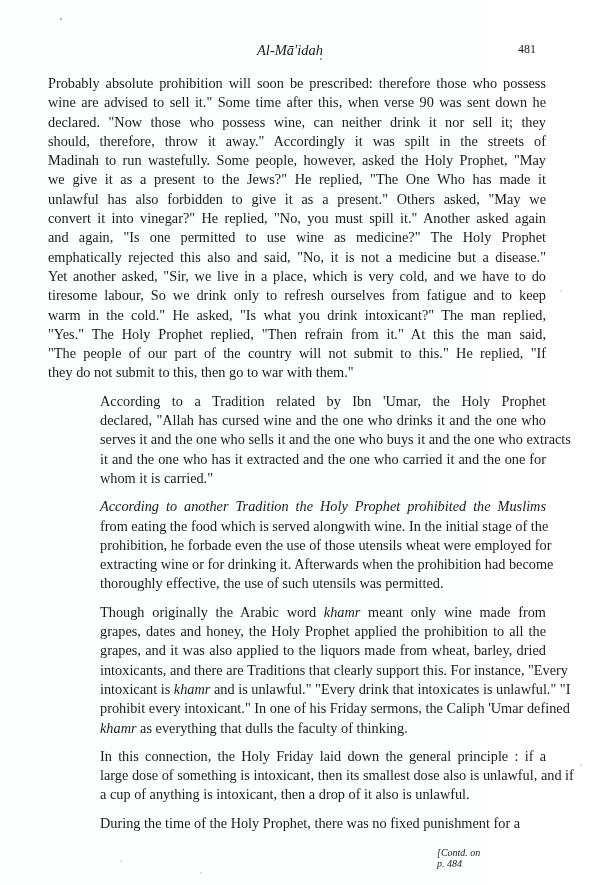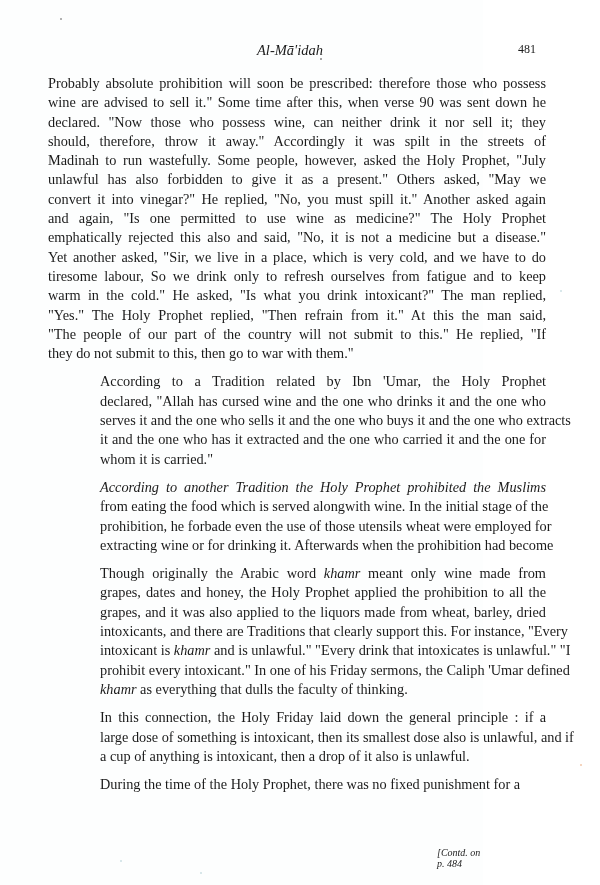--- a/index.html
+++ b/index.html
@@ -46,21 +46,22 @@
     <span class="running-title">Al-Mā'idah</span>
     <span class="page-number">481</span>
   </div>
 
   <div class="body-text" id="body-text">
       <p class="para">
         <span class="line">Probably absolute prohibition will soon be prescribed: therefore those who possess</span>
         <span class="line">wine are advised to sell it." Some time after this, when verse 90 was sent down he</span>
         <span class="line">declared. "Now those who possess wine, can neither drink it nor sell it; they</span>
         <span class="line">should, therefore, throw it away." Accordingly it was spilt in the streets of</span>
-        <span class="line">Madinah to run wastefully. Some people, however, asked the Holy Prophet, "July</span>
+        <span class="line">Madinah to run wastefully. Some people, however, asked the Holy Prophet, "May</span>
+        <span class="line">we give it as a present to the Jews?" He replied, "The One Who has made it</span>
         <span class="line">unlawful has also forbidden to give it as a present." Others asked, "May we</span>
         <span class="line">convert it into vinegar?" He replied, "No, you must spill it." Another asked again</span>
         <span class="line">and again, "Is one permitted to use wine as medicine?" The Holy Prophet</span>
         <span class="line">emphatically rejected this also and said, "No, it is not a medicine but a disease."</span>
         <span class="line">Yet another asked, "Sir, we live in a place, which is very cold, and we have to do</span>
         <span class="line">tiresome labour, So we drink only to refresh ourselves from fatigue and to keep</span>
         <span class="line">warm in the cold." He asked, "Is what you drink intoxicant?" The man replied,</span>
         <span class="line">"Yes." The Holy Prophet replied, "Then refrain from it." At this the man said,</span>
         <span class="line">"The people of our part of the country will not submit to this." He replied, "If</span>
         <span class="line last">they do not submit to this, then go to war with them."</span>
@@ -70,20 +71,21 @@
         <span class="line">declared, "Allah has cursed wine and the one who drinks it and the one who</span>
         <span class="line">serves it and the one who sells it and the one who buys it and the one who extracts</span>
         <span class="line">it and the one who has it extracted and the one who carried it and the one for</span>
         <span class="line last">whom it is carried."</span>
       </p>
       <p class="para indent">
         <span class="line" style="text-indent: 52px; font-style: italic;">According to another Tradition the Holy Prophet prohibited the Muslims</span>
         <span class="line">from eating the food which is served alongwith wine. In the initial stage of the</span>
         <span class="line">prohibition, he forbade even the use of those utensils wheat were employed for</span>
         <span class="line">extracting wine or for drinking it. Afterwards when the prohibition had become</span>
+        <span class="line last">thoroughly effective, the use of such utensils was permitted.</span>
       </p>
       <p class="para indent">
         <span class="line" style="text-indent: 52px;">Though originally the Arabic word <em>khamr</em> meant only wine made from</span>
         <span class="line">grapes, dates and honey, the Holy Prophet applied the prohibition to all the</span>
         <span class="line">grapes, and it was also applied to the liquors made from wheat, barley, dried</span>
         <span class="line">intoxicants, and there are Traditions that clearly support this. For instance, "Every</span>
         <span class="line">intoxicant is <em>khamr</em> and is unlawful." "Every drink that intoxicates is unlawful." "I</span>
         <span class="line">prohibit every intoxicant." In one of his Friday sermons, the Caliph 'Umar defined</span>
         <span class="line last"><em>khamr</em> as everything that dulls the faculty of thinking.</span>
       </p>

